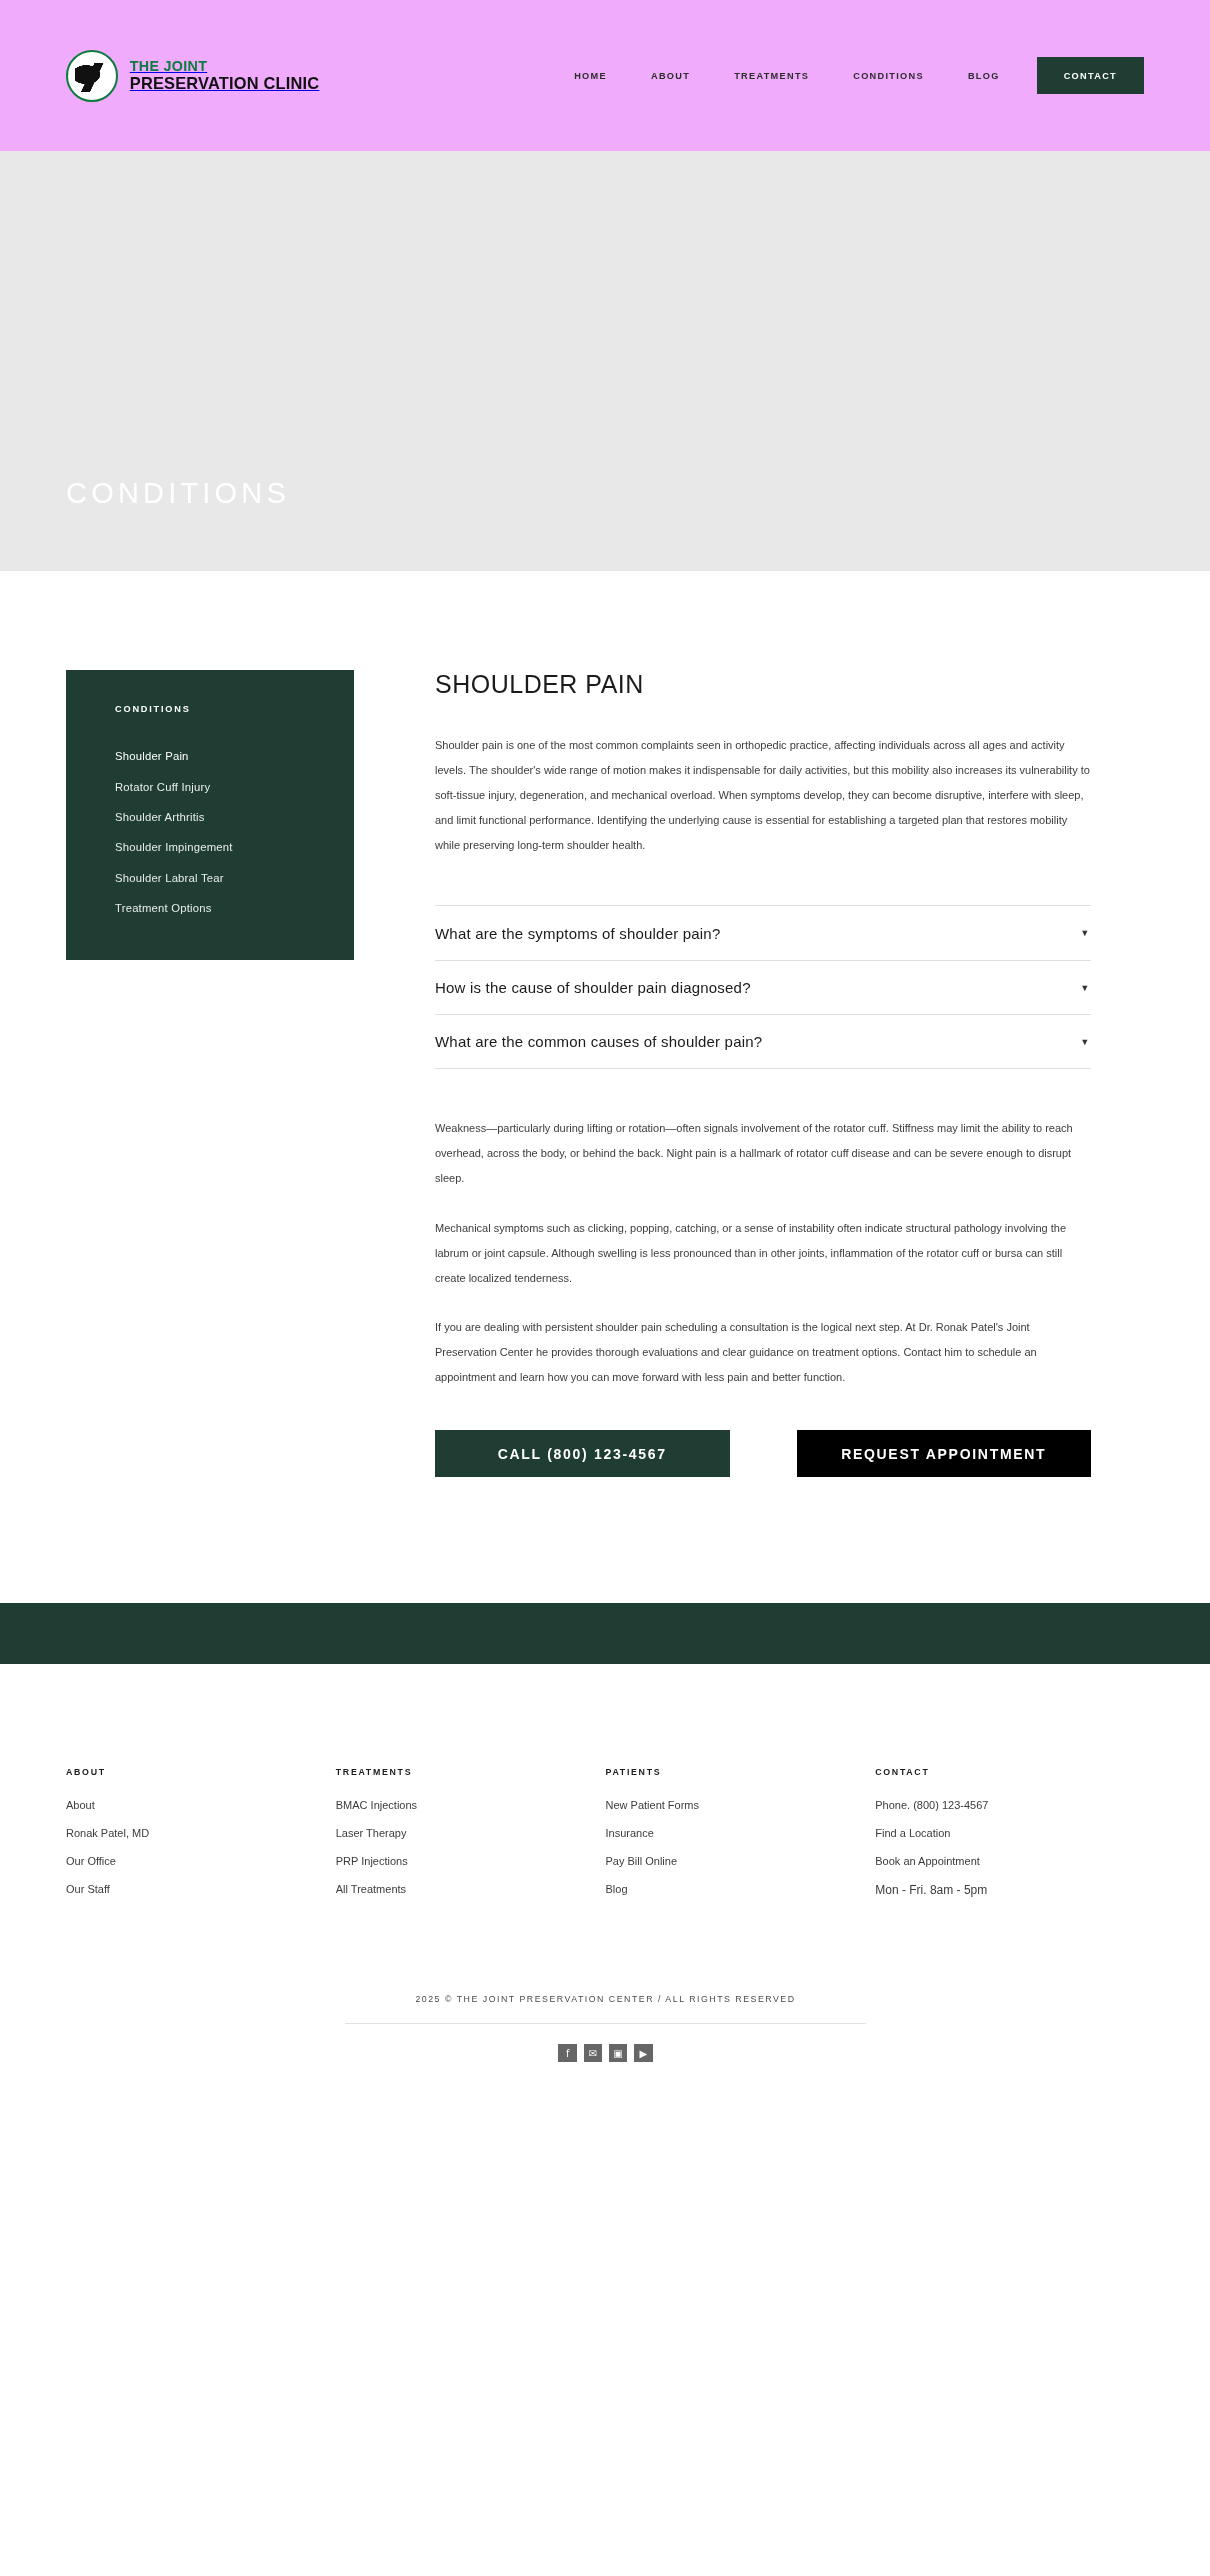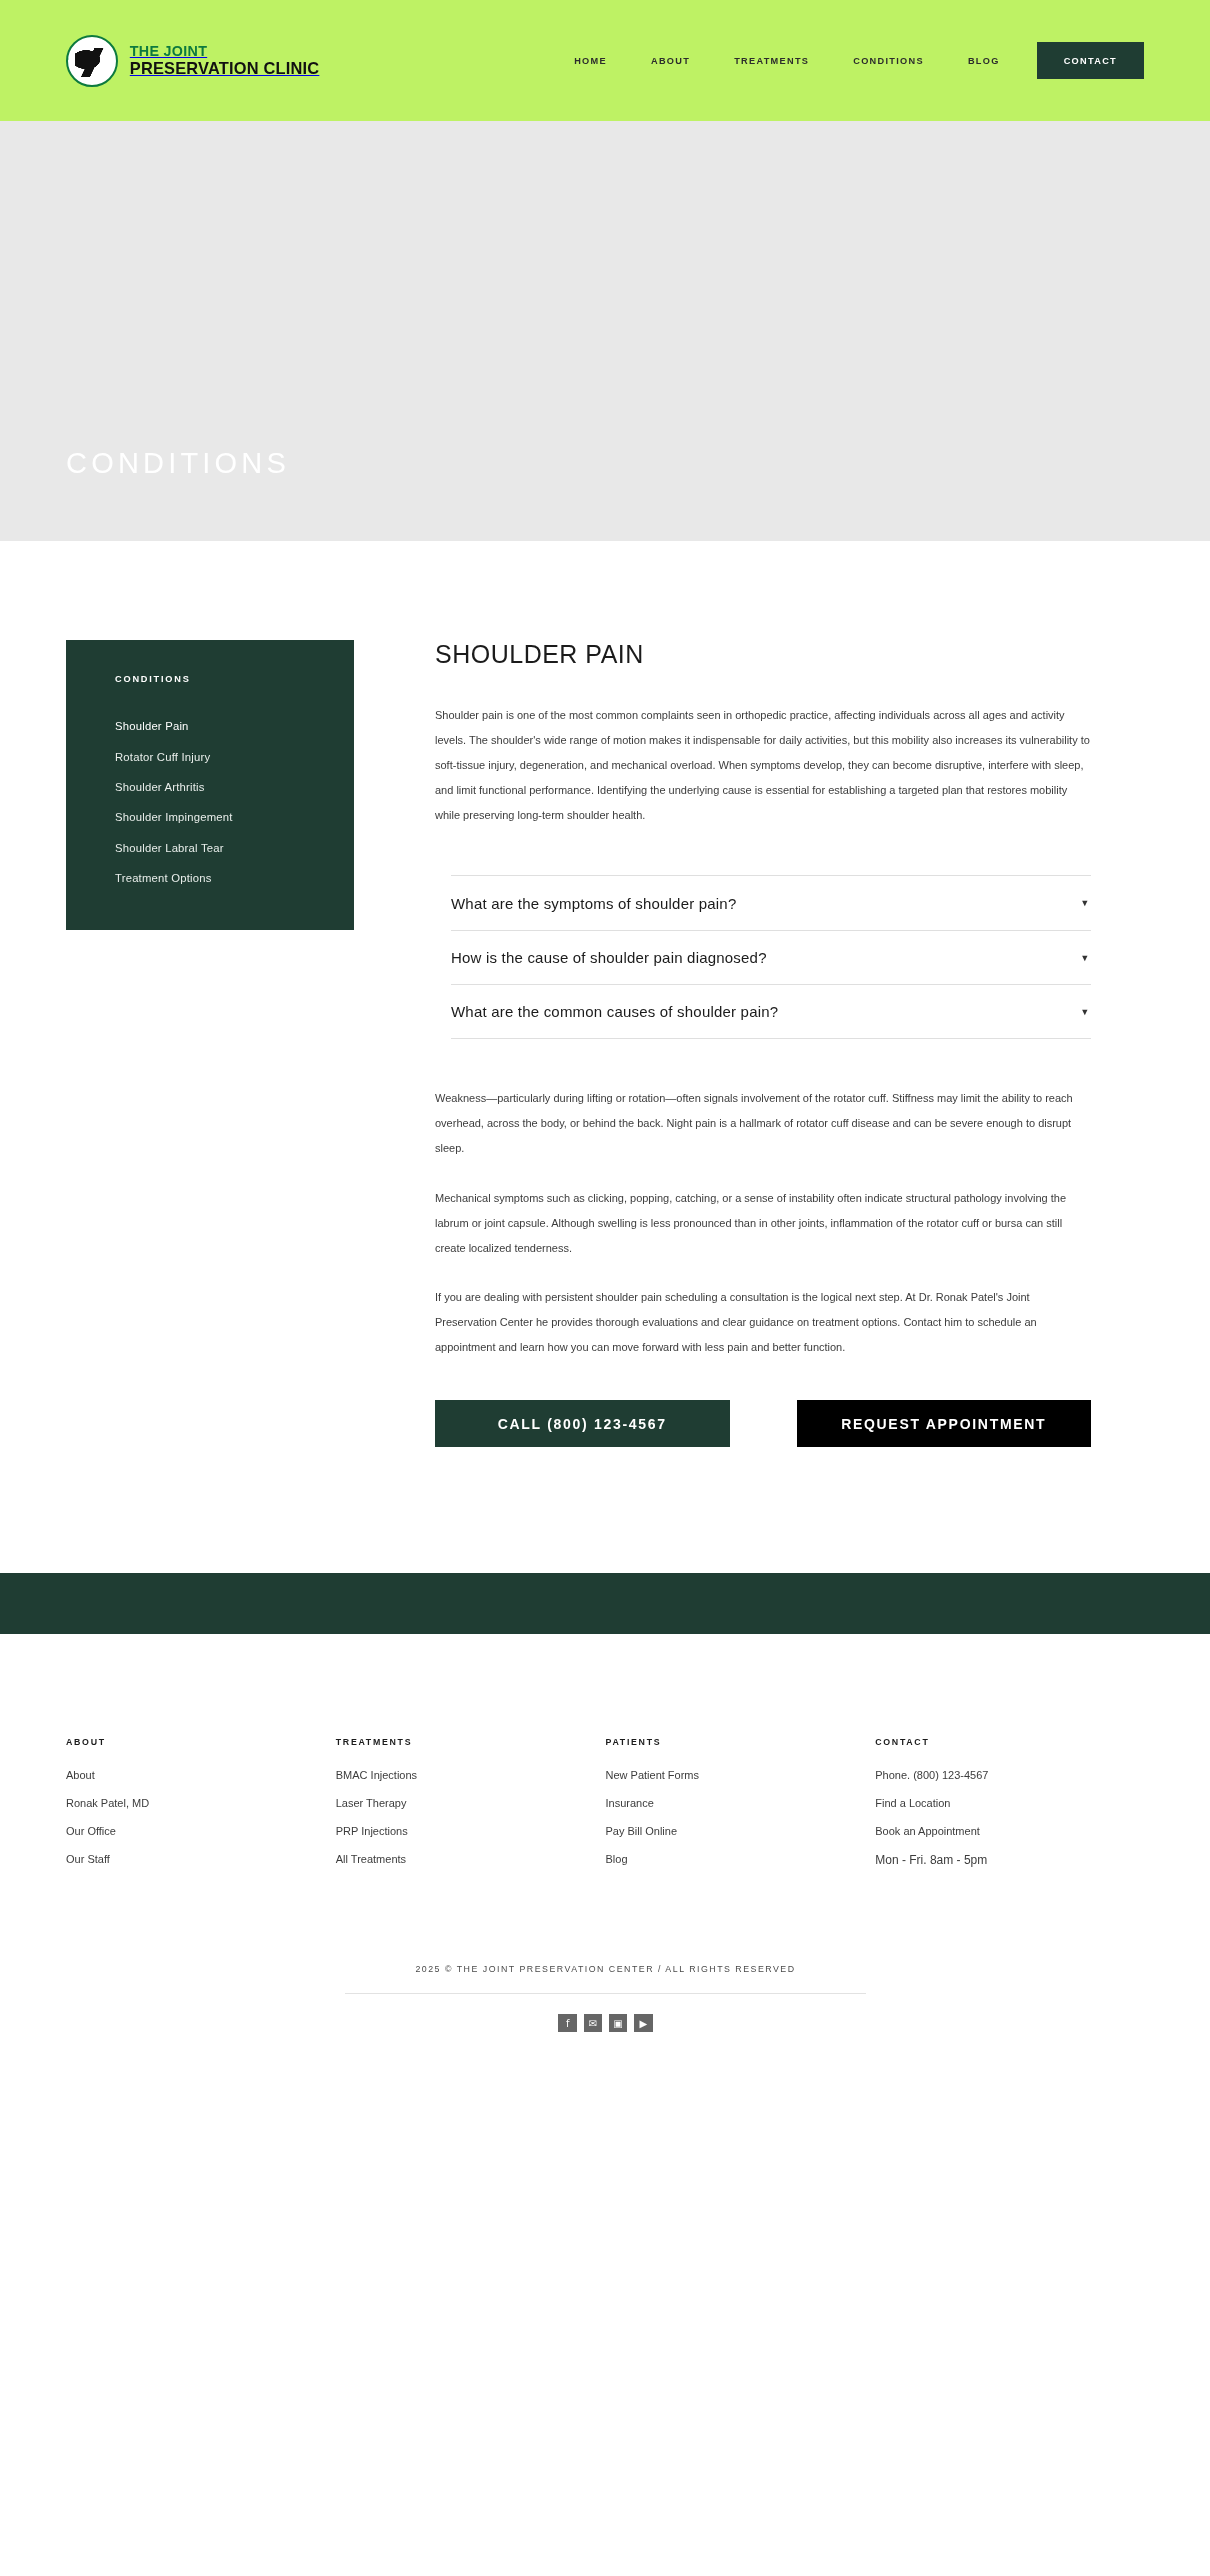--- a/index.html
+++ b/index.html
@@ -7,22 +7,22 @@
     width: 1211px;
     background: #ffffff;
     font-family: "Liberation Sans", sans-serif;
     color: #222222;
   }
   body { width: 1211px; overflow-x: hidden; }
 
   
   .header {
     width: 100%;
-    height: 121px;
-    background: #bef264;
+    height: 151px;
+    background: #f0abfc;
     display: flex;
     align-items: center;
     padding: 0 67px 0 66px;
   }
   .logo-wrap { display: flex; align-items: center; gap: 11.8px; }
   .logo-mark {
     width: 52px; height: 52px;
     border-radius: 50%;
     border: 2.5px solid #0d7a3e;
     position: relative;
@@ -146,21 +146,21 @@
     margin-bottom: 34px;
   }
   .intro p {
     font-size: 11px;
     line-height: 2.28;
     color: #3c3c3c;
     max-width: 725px;
   }
 
   
-  .accordion { margin-top: 47px; margin-left: 16px; }
+  .accordion { margin-top: 47px; }
   .acc-item {
     border-top: 0.8px solid #dfdfdf;
     padding: 18.5px 0 17.7px 0;
     display: flex;
     align-items: center;
     justify-content: space-between;
     cursor: pointer;
   }
   .acc-item:last-child { border-bottom: 0.8px solid #dfdfdf; }
   .acc-q {

